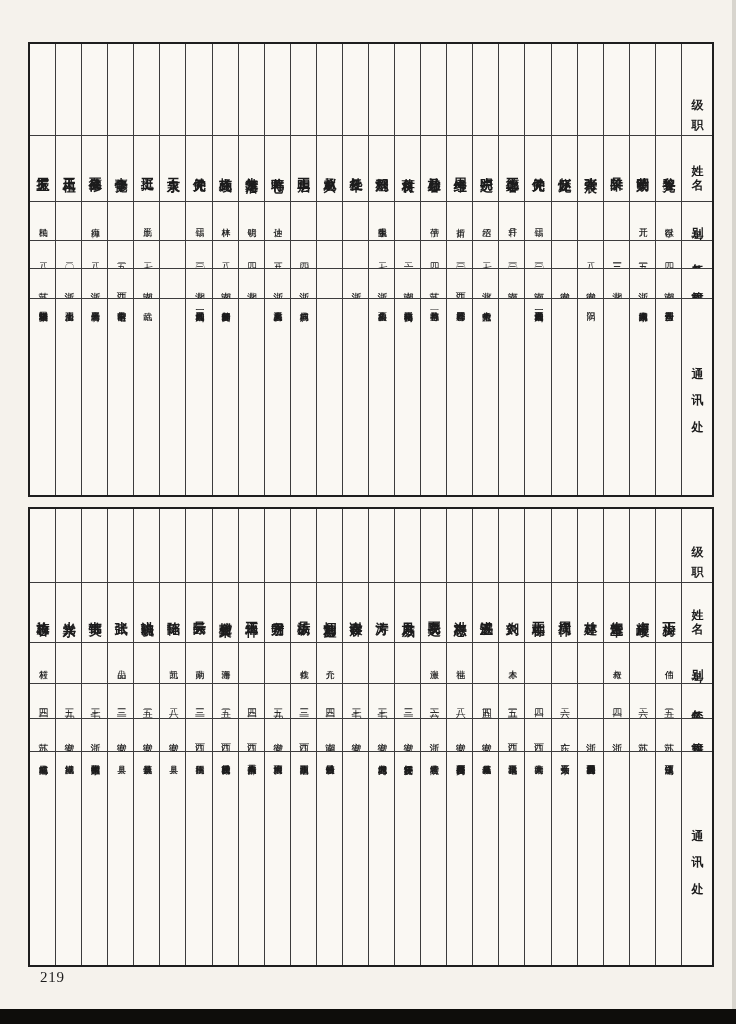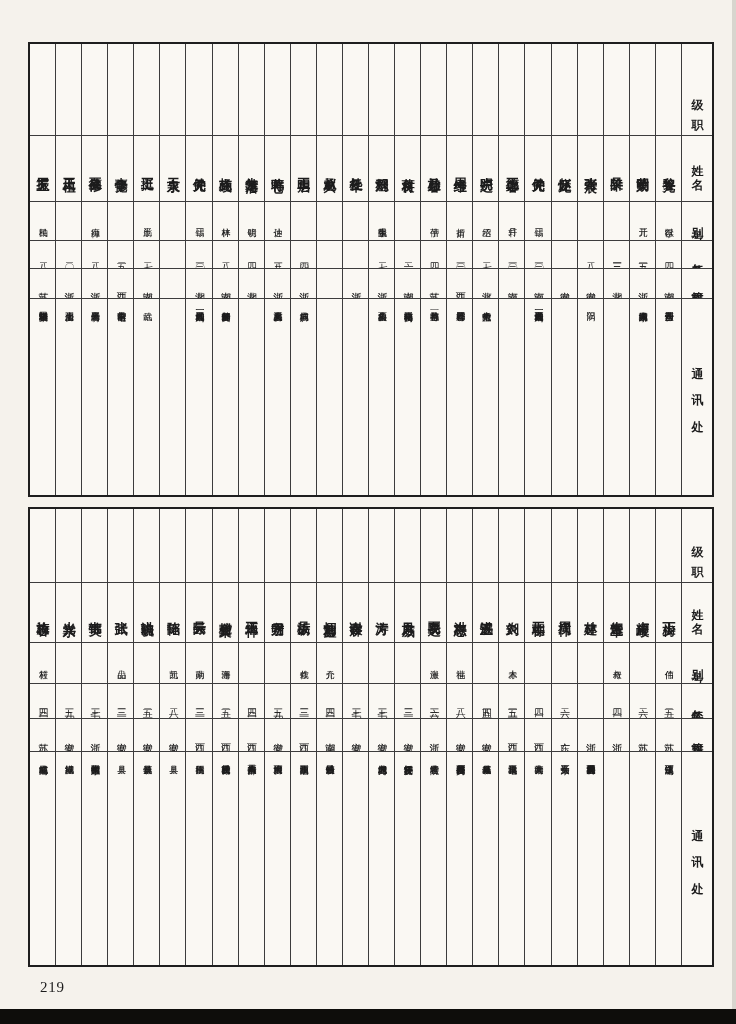--- a/index.html
+++ b/index.html
@@ -65,21 +65,21 @@
   .hd{font-weight:bold;font-size:12px;}
   .hd-rank span{letter-spacing:1.8em;}
   .hd-name span{letter-spacing:1.1em;}
   .hd-alias span{letter-spacing:.35em;}
   .hd-age span{letter-spacing:.15em;}
   .hd-origin span{letter-spacing:.15em;}
   .hd-addr{justify-content:center;padding-top:0;}
   .hd-addr span{letter-spacing:2.2em;}
   .page-number{
     position:absolute;
-    left:40px;bottom:28px;
+    left:40px;bottom:38px;
     font-size:15px;
     letter-spacing:.05em;
   }
   .bottom-bar{
     position:absolute;left:0;right:0;bottom:0;
     height:15px;background:#0e0d0b;
   }
   .edge-shade{
     position:absolute;right:0;top:0;bottom:0;width:4px;
     background:#d8d5ce;

